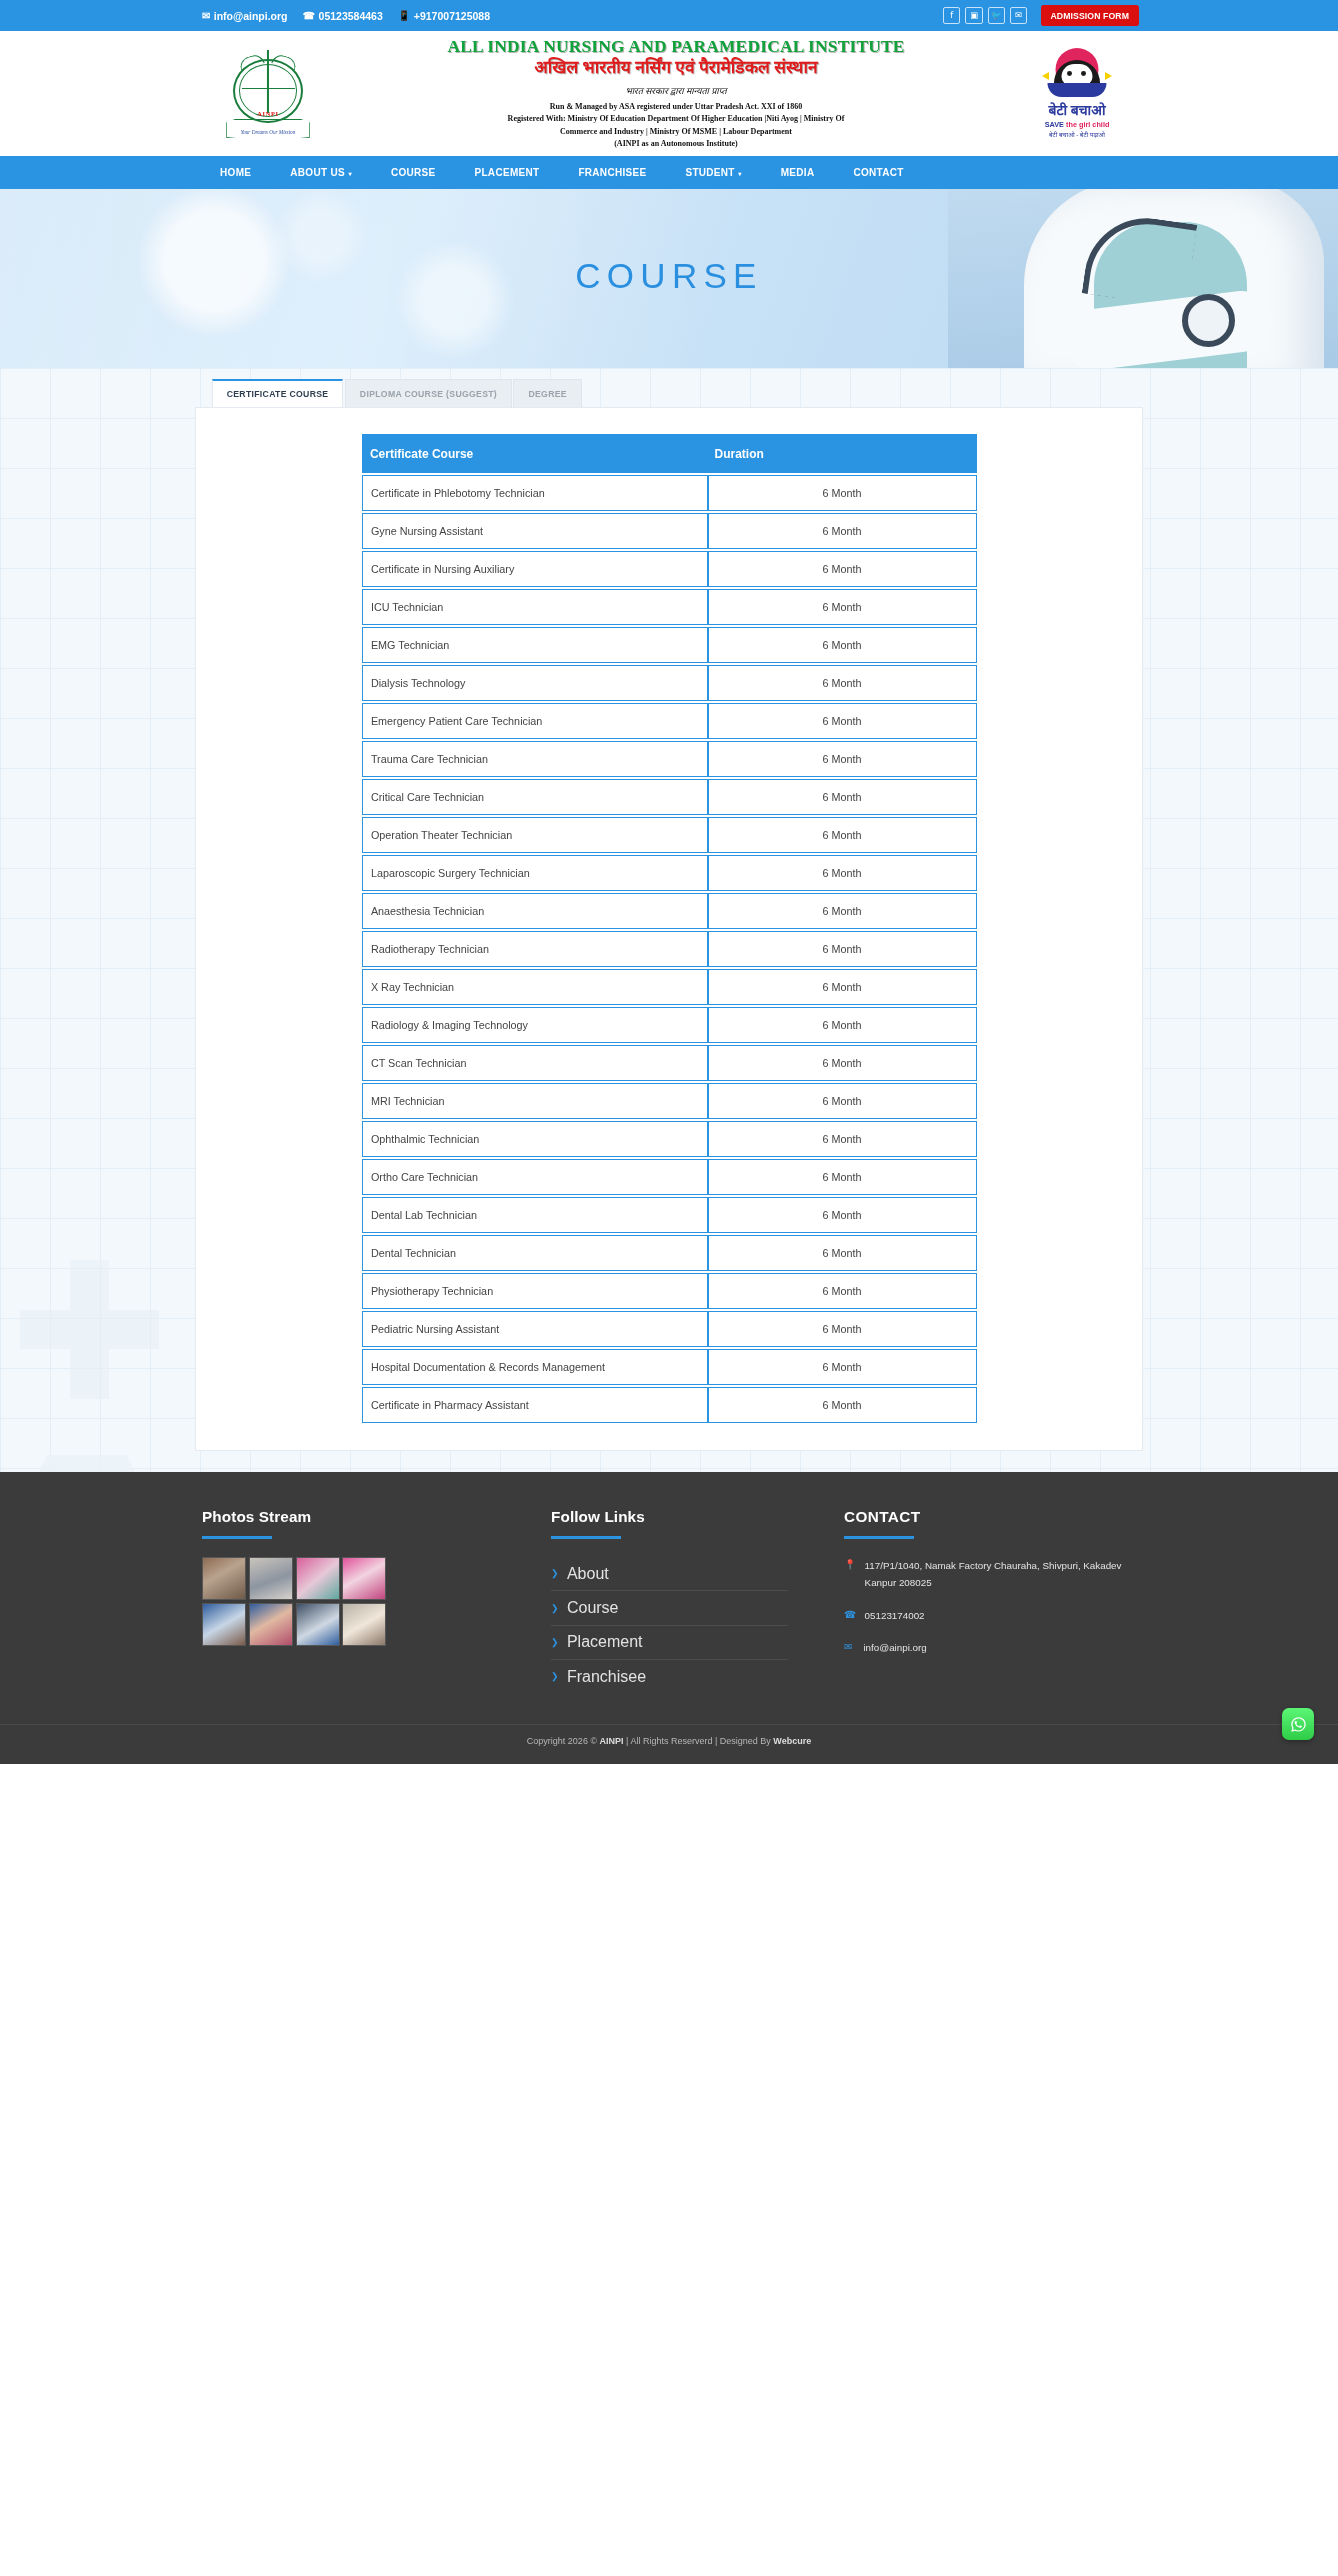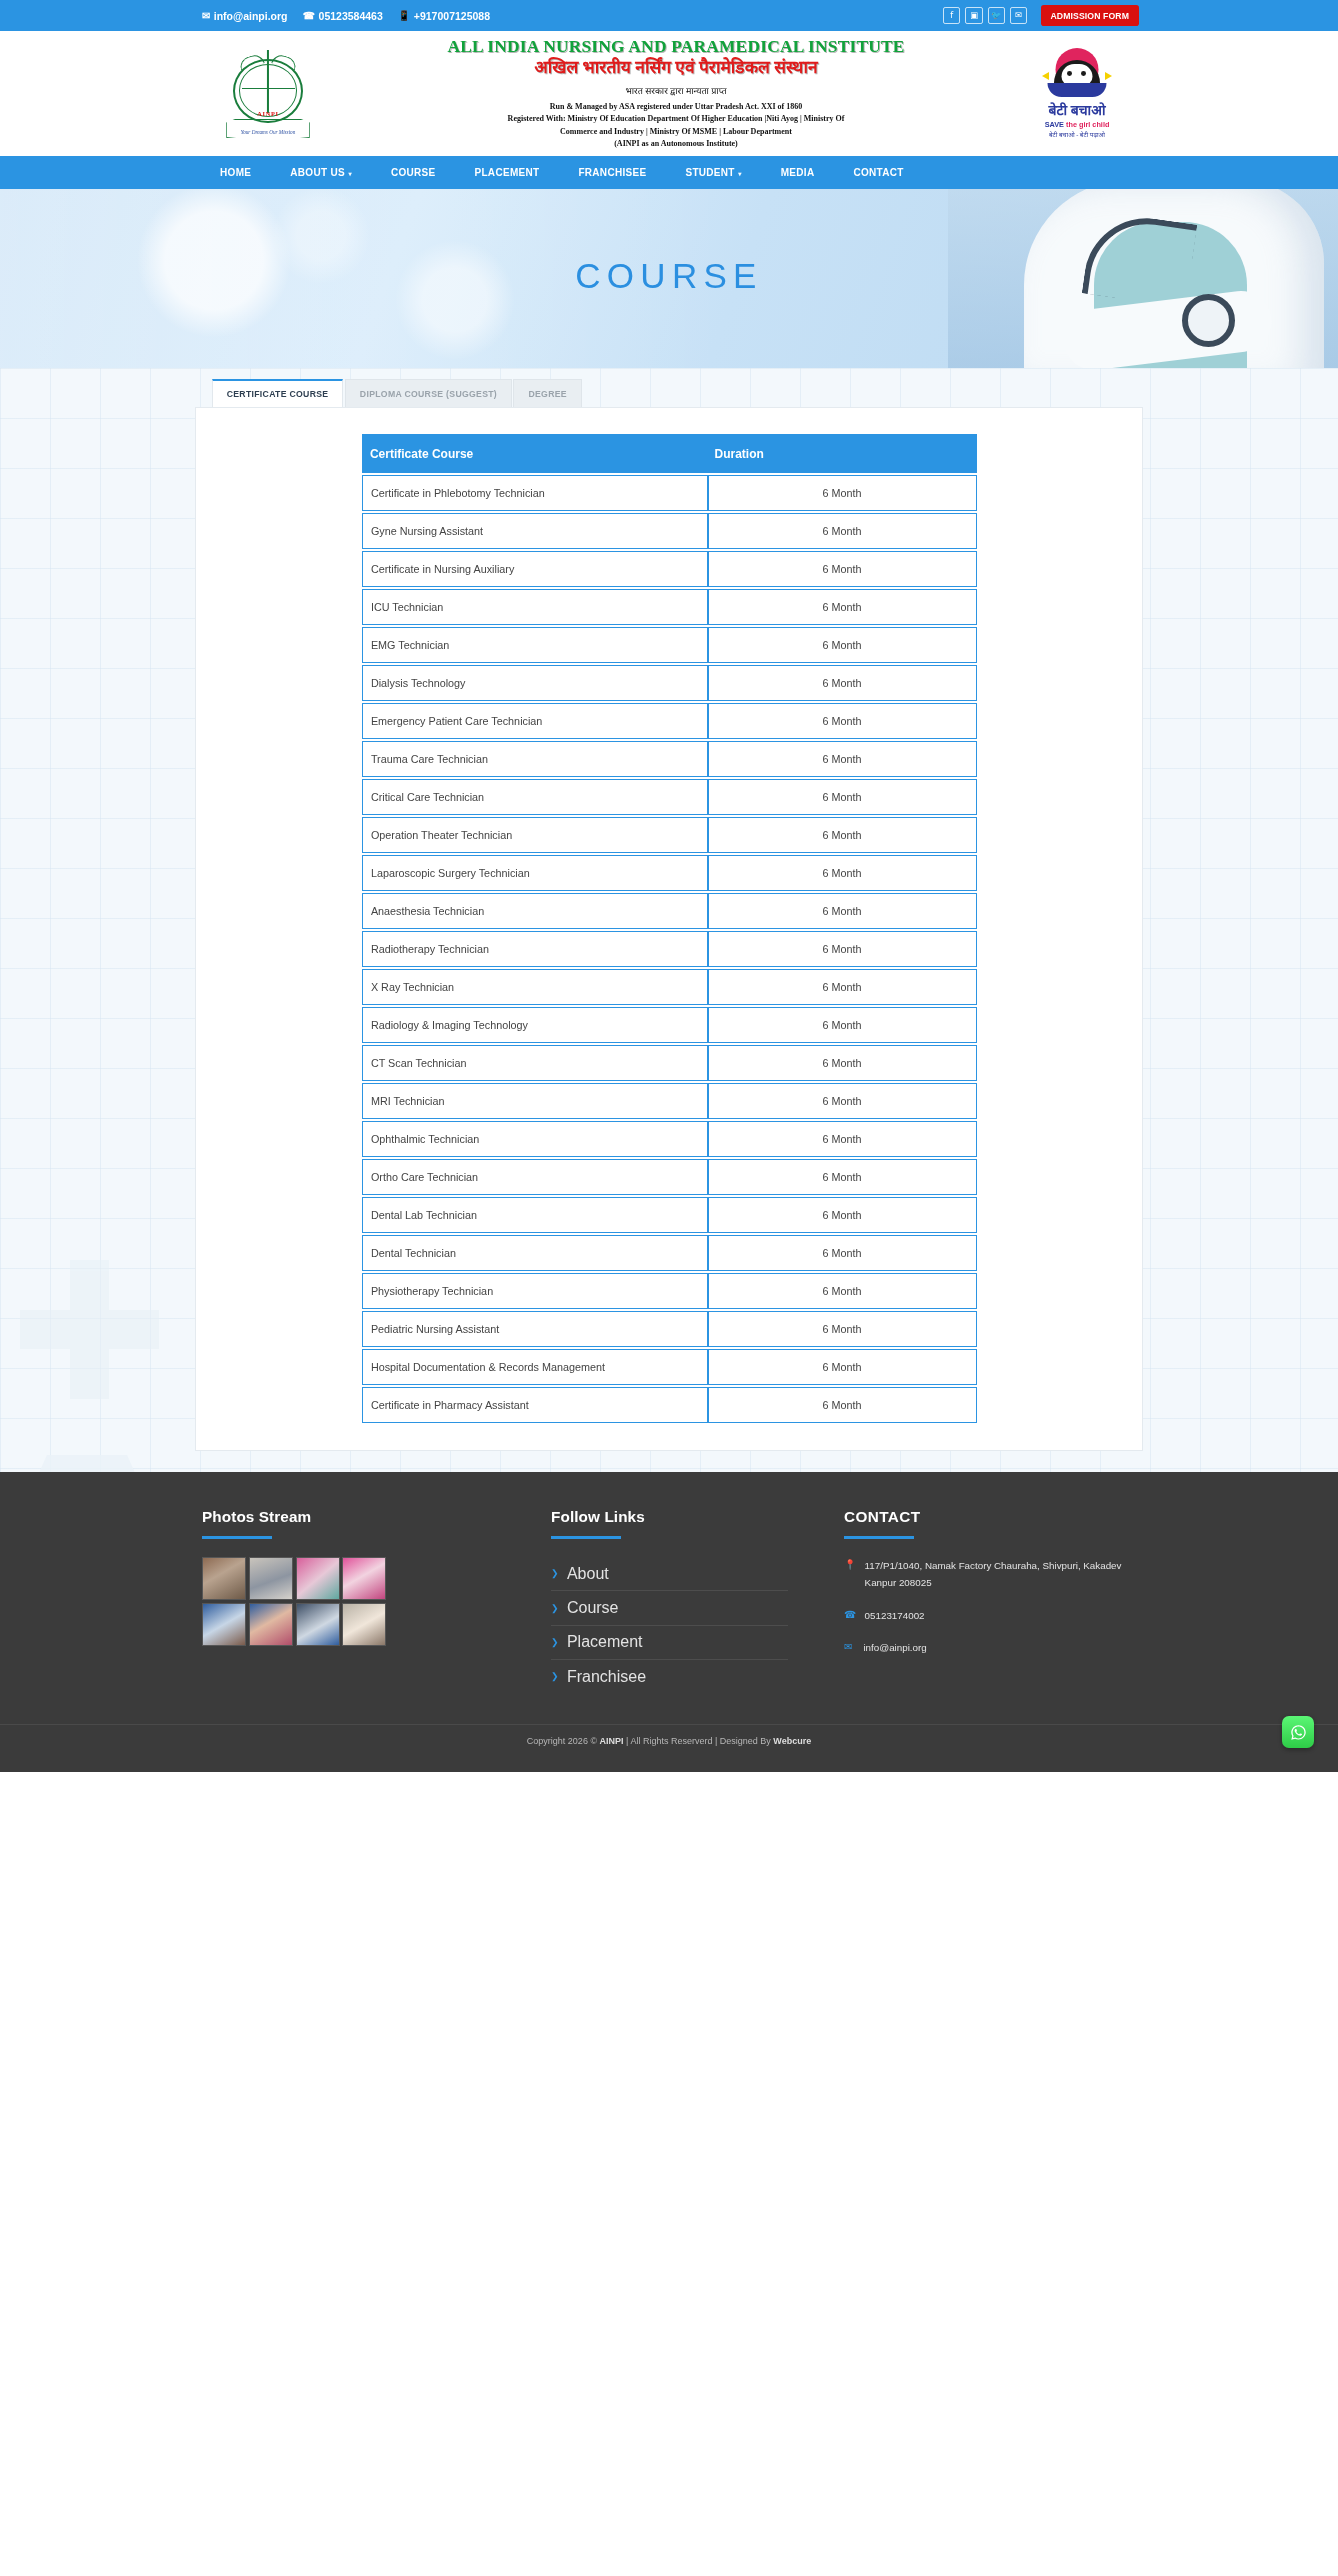--- a/index.html
+++ b/index.html
@@ -108,20 +108,21 @@
     text-shadow: 1px 1px 0px rgba(120,120,120,.55);
     line-height: 1.2;
     margin-top: 0.7px;
   }
   .hc-sub-hi {
     font-family: "Liberation Serif", serif;
     font-size: 9px;
     color: #111;
     margin-top: 6px;
     font-weight: normal;
+    font-style: italic;
   }
   .hc-lines {
     font-family: "Liberation Serif", serif;
     font-size: 8px;
     font-weight: bold;
     color: #111;
     line-height: 1.55;
     margin-top: 4.2px;
   }
 
@@ -399,21 +400,21 @@
     height: 36px;
     vertical-align: middle;
     background: #fff;
   }
   table.course-table tbody td.col-course { width: 346px; }
   table.course-table tbody td.col-duration { text-align: center; }
 
   
   .footer {
     background: #3b3b3b;
-    padding: 36px 0 12px;
+    padding: 36px 0 4px;
     position: relative;
   }
   .footer-inner {
     width: 948px;
     margin: 0 auto;
     display: flex;
     gap: 28px;
     padding: 0 7px;
   }
   .fcol { color: #e8e8e8; }

